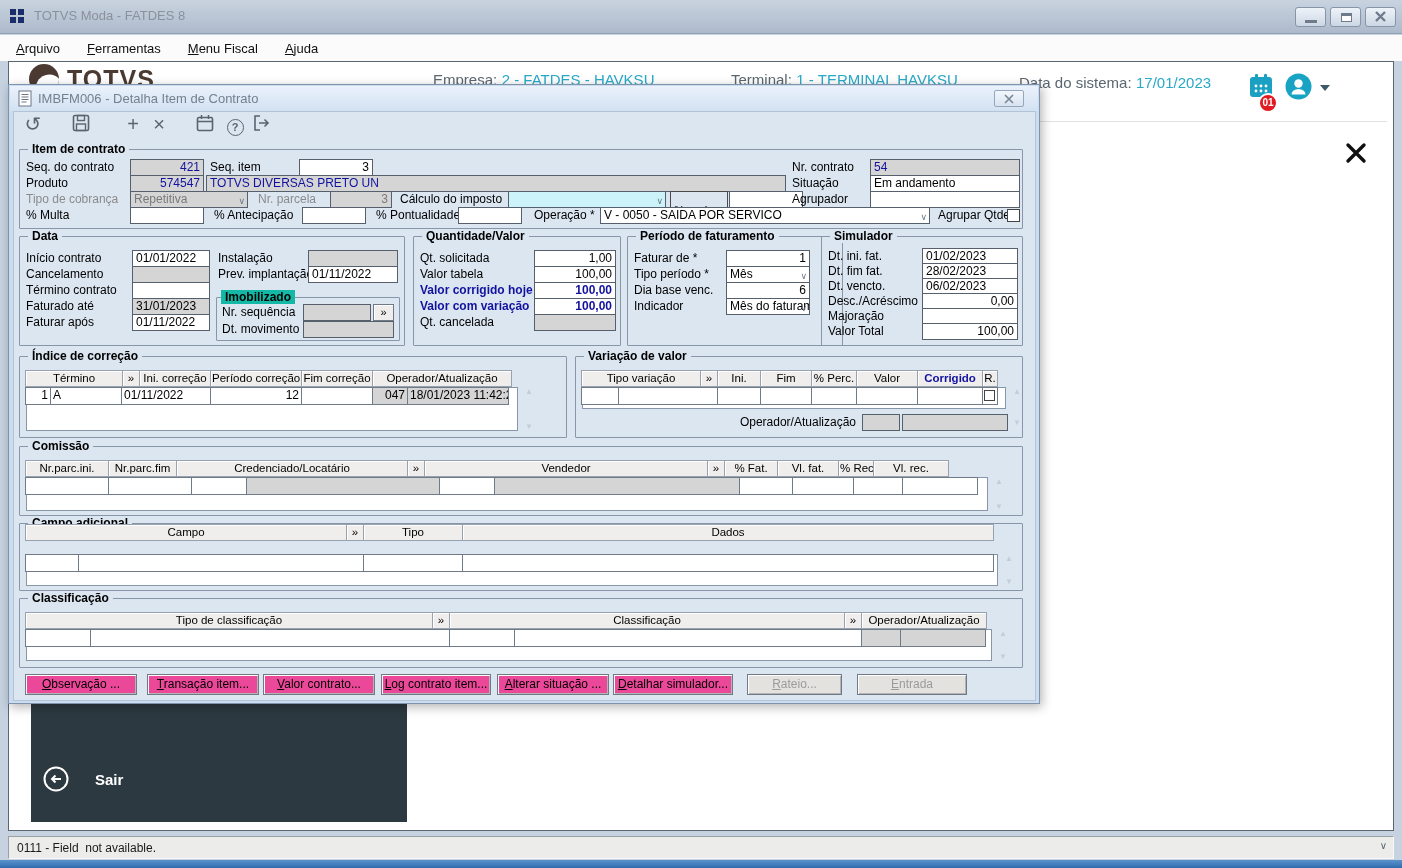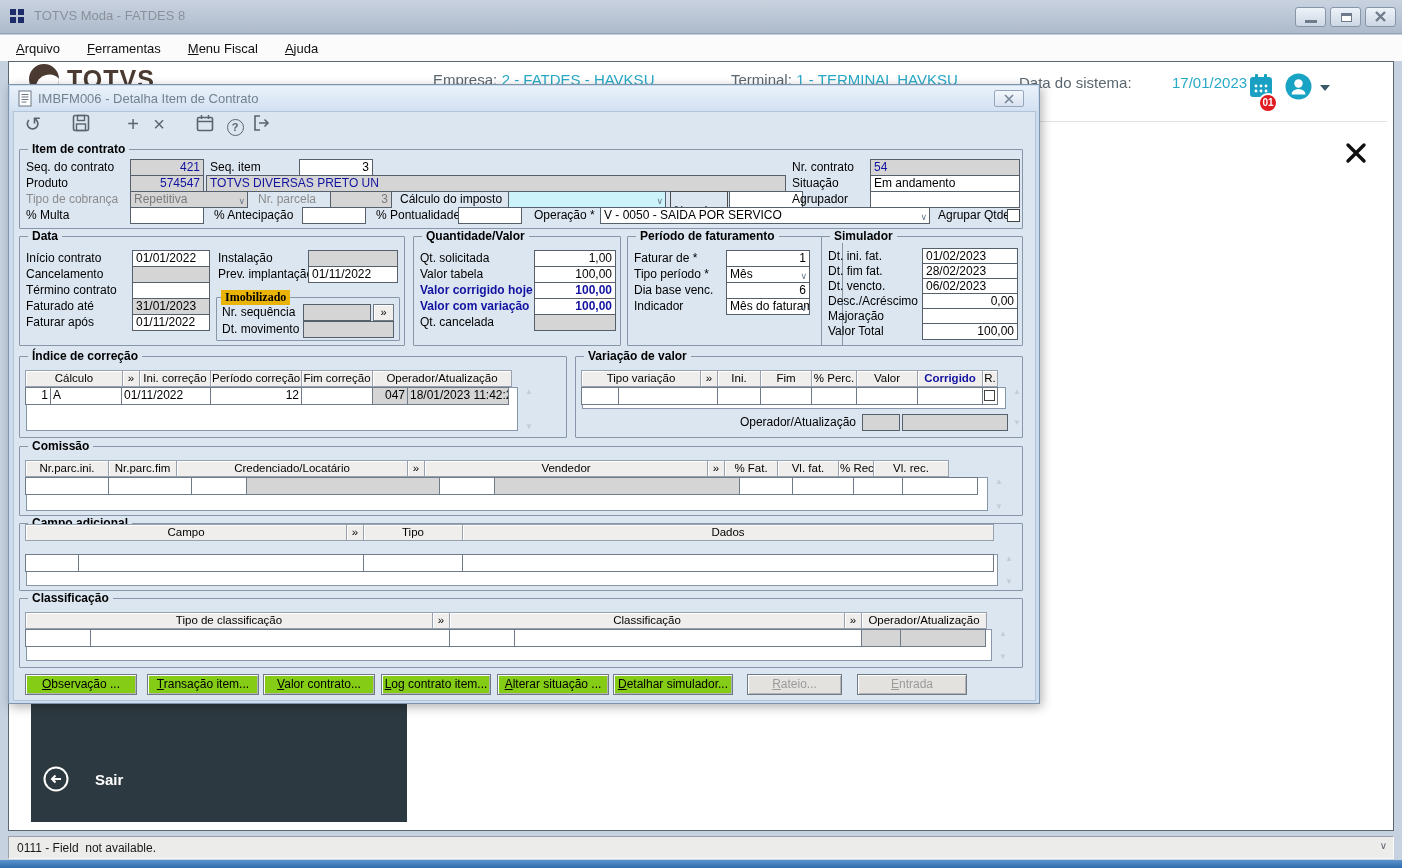--- a/index.html
+++ b/index.html
@@ -32,21 +32,21 @@
   #brand { position:absolute; left:20px; top:2px; display:flex; align-items:center; gap:8px; }
   #brand-mark { width:30px; height:30px; border-radius:50%; background:#4a3a31; position:relative; overflow:hidden; }
   #brand-mark i { position:absolute; left:5px; top:11px; width:26px; height:12px; background:#fff; border-radius:50% 50% 0 0/100% 100% 0 0; transform:rotate(-18deg); }
   #brand-text { font-size:25px; font-weight:800; color:#4a3a31; letter-spacing:1px; }
 
   .hdr-label { color:#5b6770; font-size:15px; }
   .hdr-link  { color:#28a9c8; font-size:15px; text-decoration:underline; }
   #empresa-block { position:absolute; left:424px; top:9px; white-space:nowrap; }
   #terminal-block { position:absolute; left:722px; top:9px; white-space:nowrap; }
   #date-block { position:absolute; left:1010px; top:12px; white-space:nowrap; }
-  #date-block .hdr-link { text-decoration:none;margin-left:36px; }
+  #date-block .hdr-link { text-decoration:none; }
 
   #hdr-calendar { position:absolute; left:1239px; top:11px; width:26px; height:26px; }
   #hdr-badge { position:absolute; left:1249px; top:31px; width:20px; height:20px; border-radius:50%;
     background:#e01b22; border:2px solid #fff; color:#fff; font-size:10px; font-weight:bold;
     text-align:center; line-height:16px; }
   #hdr-avatar { position:absolute; left:1276px; top:11px; width:27px; height:27px; }
   #hdr-caret { position:absolute; left:1311px; top:23px; width:0; height:0;
     border-left:5px solid transparent; border-right:5px solid transparent; border-top:6px solid #3c5968; }
   #hdr-divider { position:absolute; left:420px; top:59px; width:958px; height:1px; background:#e2e2e2; }
   #big-close { position:absolute; left:1336px; top:80px; width:22px; height:22px; }
@@ -79,21 +79,21 @@
     background:#dce6f1; border:1px solid #b3c4d8; }
 
   .tool { position:absolute; top:28px; width:24px; height:24px; color:#5a646f;
     font-size:20px; line-height:22px; text-align:center; }
   .qmark { display:inline-block; width:17px; height:17px; border:1.7px solid #5a646f; border-radius:50%;
     font-size:11px; font-weight:bold; line-height:14px; text-align:center; margin-top:3px; }
 
   .grp { position:absolute; border:1px solid #8796a8; border-radius:1px; }
   .lg { position:absolute; top:-8px; left:8px; background:#dce6f1; padding:0 4px;
     font-size:12px; font-weight:bold; color:#000; white-space:nowrap; }
-  .lg2 { position:absolute; background:#eab308; padding:0 4px; font-size:12px; font-weight:bold; white-space:nowrap;font-family:Liberation Serif, serif; }
+  .lg2 { position:absolute; background:#14b8a6; padding:0 4px; font-size:12px; font-weight:bold; white-space:nowrap; }
 
   .lbl { position:absolute; font-size:12px; color:#000; white-space:nowrap; line-height:17px; }
   .lbl.gray { color:#8b8b8b; }
   .lbl.navy { color:#1212a0; font-weight:bold; }
   .fld { position:absolute; height:17px; background:#fff; border:1px solid #55606c;
     font-size:12px; line-height:14px; padding:0 3px; overflow:hidden; white-space:nowrap; }
   .fld.dis { background:#d5d5d5; }
   .fld.cyan { background:#cdf3fa; }
   .fld .val { display:inline-block; }
   .navytx { color:#1212a0; }
@@ -111,21 +111,21 @@
     font-size:11.5px; height:17px; line-height:15px; text-align:center; overflow:hidden;
     white-space:nowrap; margin-left:-1px; padding:0 1px; }
   .th.navy { color:#1212a0; font-weight:bold; }
   .td { background:#fff; border:1px solid #6f7b88; height:18px; margin-left:-1px;
     font-size:12px; line-height:15px; padding:0 2px; overflow:hidden; white-space:nowrap; }
   .td.dis { background:#d5d5d5; }
   .listbg { position:absolute; background:#fff; border:1px solid #8796a8; }
   .vs { position:absolute; width:14px; display:flex; flex-direction:column;
     justify-content:space-between; align-items:center; color:#c2cdd9; font-size:8px; }
 
-  .pbtn { position:absolute; height:21px; background:#84cc16; border:1px solid #707a86;
+  .pbtn { position:absolute; height:21px; background:#ec4899; border:1px solid #707a86;
     box-shadow:inset 1px 1px 0 #fff, inset -1px -1px 0 #b4b4b4; font-size:12px; color:#000;
     text-align:center; line-height:19px; overflow:hidden; white-space:nowrap; }
   .pbtn::first-letter { text-decoration:underline; }
   .pbtn.off { color:#9b9b9b; background:#e3e2df; }
 
   svg { display:block; }
 </style>
 </head>
 <body>
 
@@ -384,21 +384,21 @@
     <span class="lbl" style="left:6px;top:71px">Majoração</span>
     <div class="fld" style="left:100px;top:71px;width:96px"></div>
     <span class="lbl" style="left:6px;top:86px">Valor Total</span>
     <div class="fld rt" style="left:100px;top:86px;width:96px">100,00</div>
   </div>
 
   <div class="grp" style="left:10px;top:271px;width:548px;height:82px">
     <span class="lg">Índice de correção</span>
     <div class="listbg" style="left:6px;top:30px;width:492px;height:44px"></div>
     <div class="hdrrow" style="left:6px;top:13px">
-      <div class="th" style="width:98px">Cálculo</div>
+      <div class="th" style="width:98px">Término</div>
       <div class="th" style="width:18px">»</div>
       <div class="th" style="width:72px">Ini. correção</div>
       <div class="th" style="width:92px">Período correção</div>
       <div class="th" style="width:72px">Fim correção</div>
       <div class="th" style="width:140px">Operador/Atualização</div>
     </div>
     <div class="tdrow" style="left:6px;top:30px">
       <div class="td rt" style="width:26px">1</div>
       <div class="td" style="width:72px">A</div>
       <div class="td" style="width:90px">01/11/2022</div>

